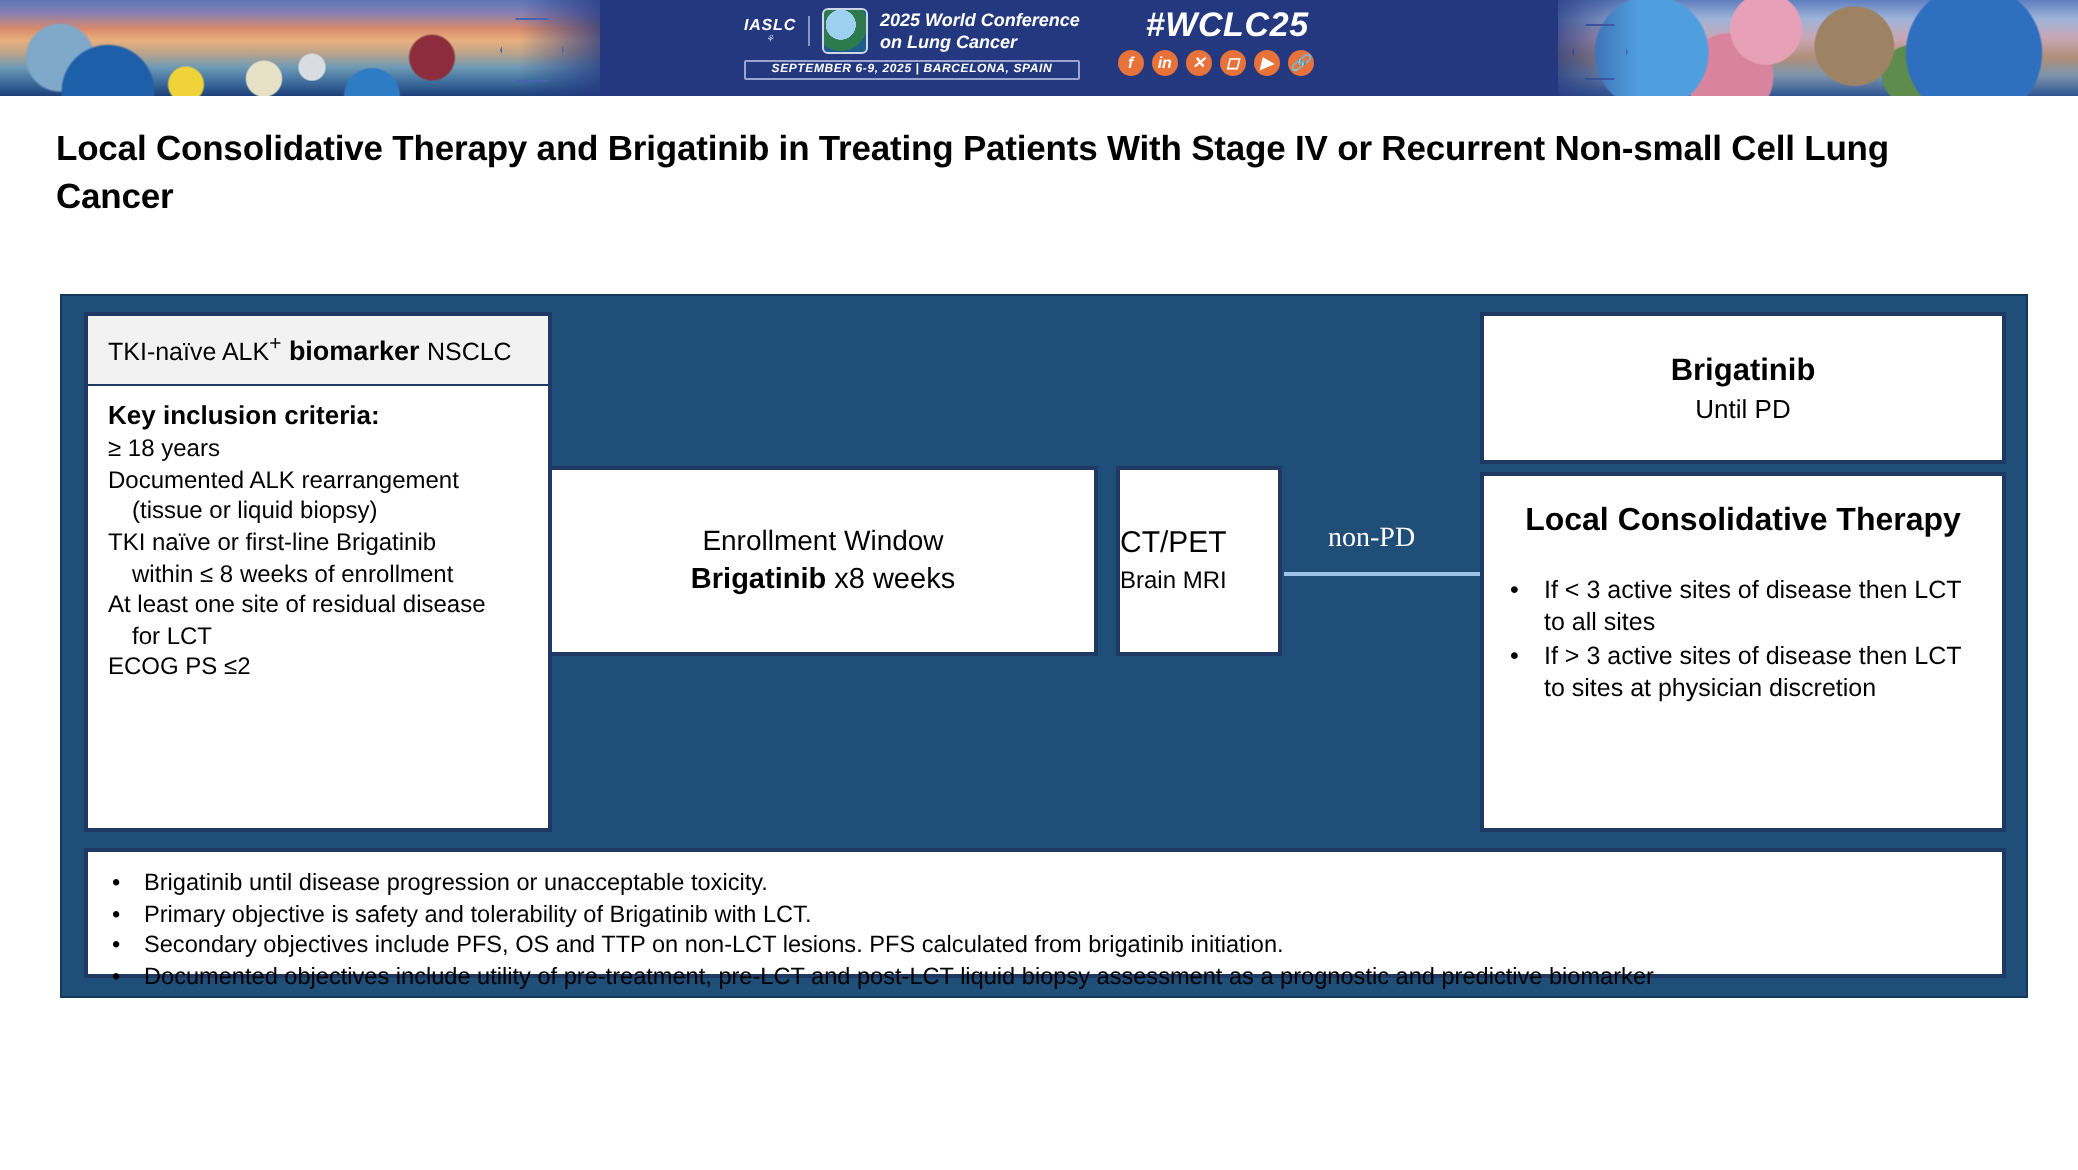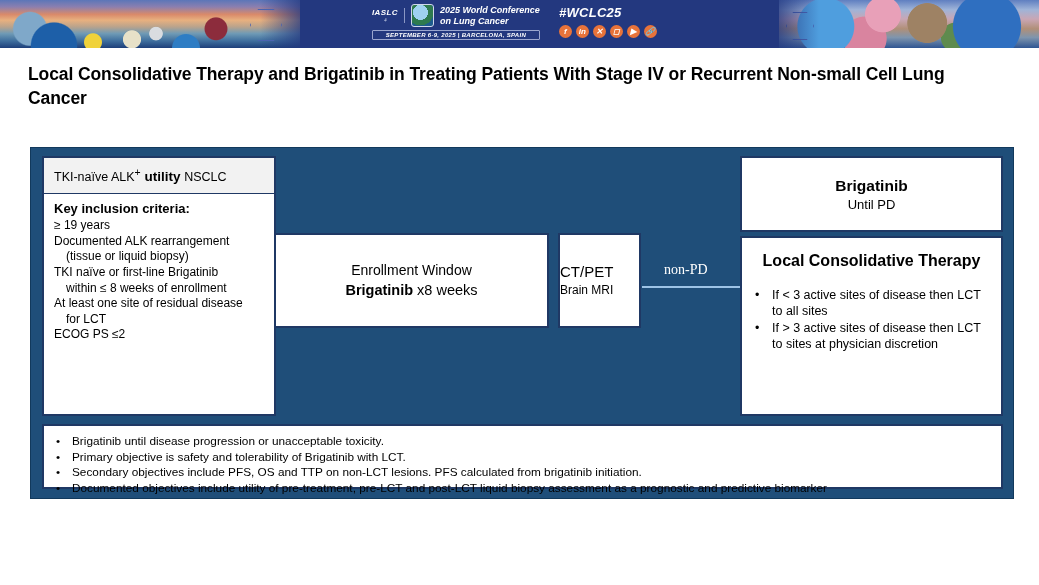--- a/index.html
+++ b/index.html
@@ -142,25 +142,26 @@
     white-space: nowrap;
     text-align: center;
   }
   .hashtag-col {
     margin-left: 10px;
     display: flex;
     flex-direction: column;
     gap: 3px;
   }
   .hashtag {
-    font-size: 13px;
+    font-size: 17px;
     font-weight: bold;
     color: #ffffff;
     letter-spacing: 0.3px;
     line-height: 18px;
+    margin-left: 14px;
   }
   .social-row { display: flex; gap: 4px; }
   .social-icon {
     width: 13px; height: 13px;
     border-radius: 50%;
     background: #e8733a;
     color: #ffffff;
     font-size: 8px;
     font-weight: bold;
     display: flex;
@@ -340,26 +341,26 @@
     </div>
   </div>
 </div>
 
 <div class="slide-title">Local Consolidative Therapy and Brigatinib in Treating Patients With Stage IV or Recurrent Non-small Cell Lung Cancer</div>
 
 <div class="panel">
 
   <div class="box criteria-box">
     <div class="criteria-head">
-      <span>TKI-naïve ALK</span><sup>+</sup><span class="bold-mid"> utility </span><span>NSCLC</span>
+      <span>TKI-naïve ALK</span><sup>+</sup><span class="bold-mid"> biomarker </span><span>NSCLC</span>
     </div>
     <div class="criteria-body">
       <div class="criteria-title">Key inclusion criteria:</div>
       <div class="criteria-list">
-        <div>≥ 19 years</div>
+        <div>≥ 18 years</div>
         <div>Documented ALK rearrangement</div>
         <div class="indent">(tissue or liquid biopsy)</div>
         <div>TKI naïve or first-line Brigatinib</div>
         <div class="indent">within ≤ 8 weeks of enrollment</div>
         <div>At least one site of residual disease</div>
         <div class="indent">for LCT</div>
         <div>ECOG PS ≤2</div>
       </div>
     </div>
   </div>

